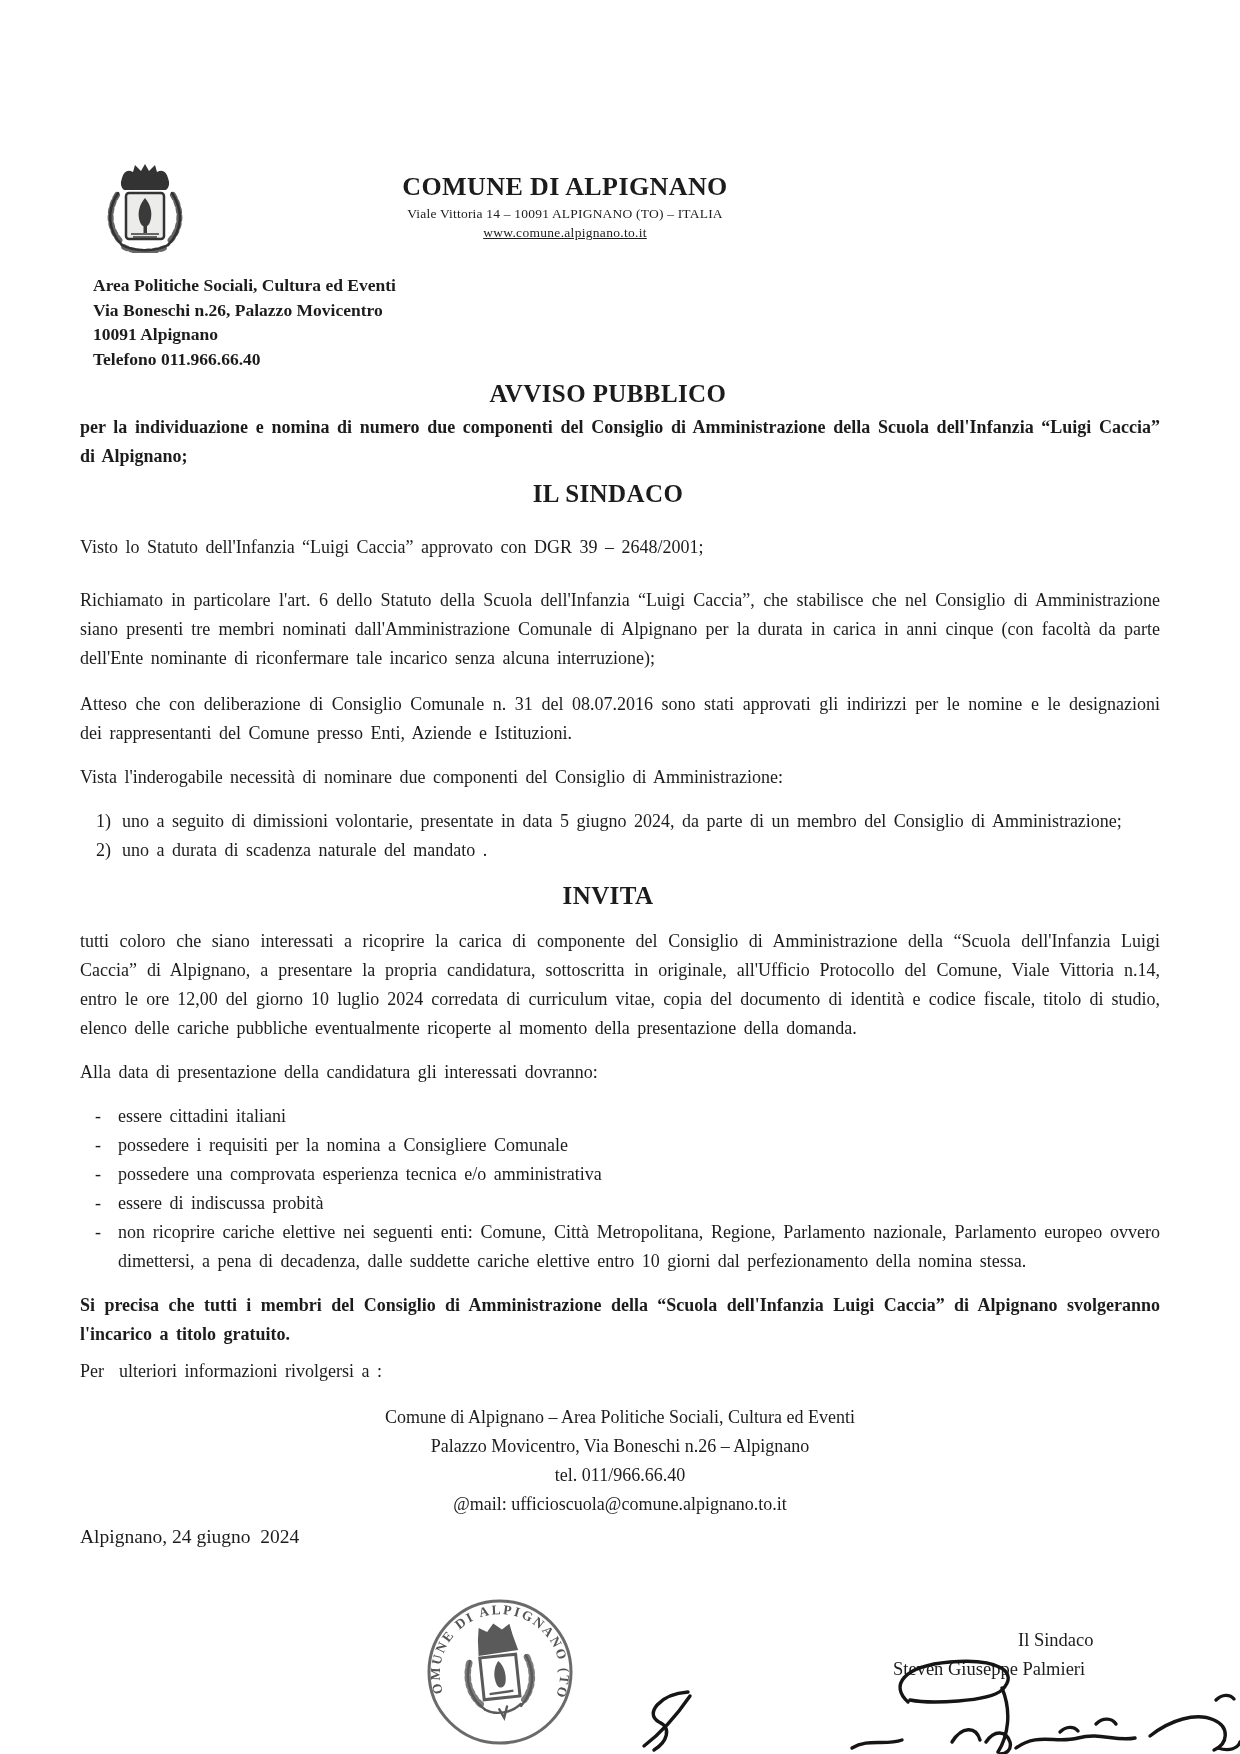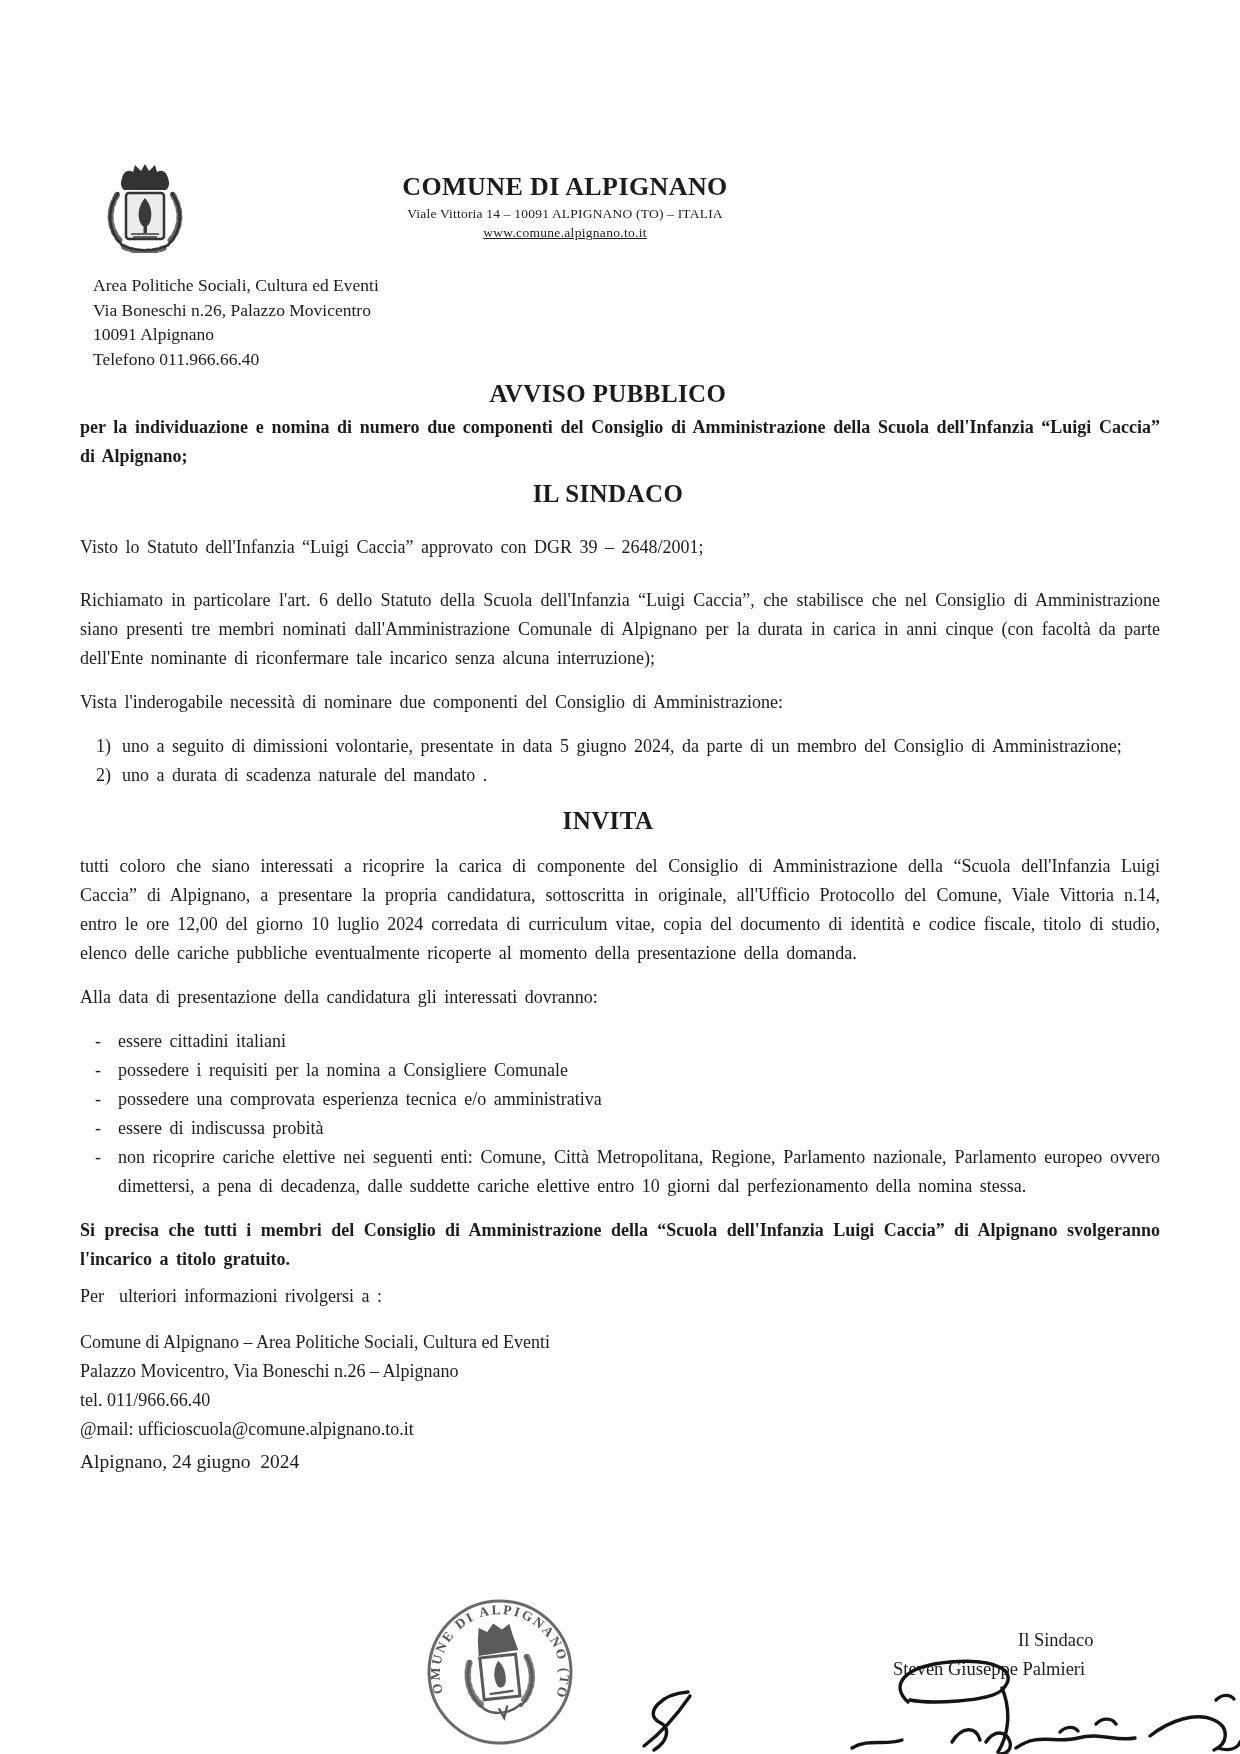--- a/index.html
+++ b/index.html
@@ -11,42 +11,42 @@
   }
   
   .logo { position:absolute; left:102px; top:163px; width:86px; height:90px; }
   .hdr { position:absolute; left:280px; top:148px; width:570px; text-align:center;margin-top:24px; }
   .muni { font-size:26px; font-weight:bold; letter-spacing:0.4px; }
   .prov { font-size:18.5px; font-weight:bold; margin-top:5px; }
   .addr { font-size:13.5px; margin-top:4px; letter-spacing:0.2px; }
   .site { display:inline-block; font-size:13.5px; margin-top:3px; color:#1c1c1c;
           text-decoration:underline; letter-spacing:0.3px; }
   
-  .office { margin:273px 0 0 93px; font-weight:normal; font-size:17.5px; line-height:24.5px; }
+  .office { margin:273px 0 0 93px; font-weight:bold; font-size:17.5px; line-height:24.5px; }
   .h1 { text-align:center; font-weight:bold; font-size:25px; line-height:32px;
         padding-right:24px; letter-spacing:0.4px; }
   .avviso { margin-top:7px; }
   .sindaco { margin-top:8px; line-height:30px; }
   .invita { margin-top:15px; }
   .para { margin:24px 80px 0 80px; font-size:18px; line-height:29px;
           text-align:justify; word-spacing:3px; }
   .intro { margin-top:3px;font-weight:bold; }
   .atteso { margin-top:17px; }
   .vista, .alla, .big { margin-top:15px; }
   .numlist { margin:15px 80px 0 96px; font-size:18px; line-height:29px; }
   .numlist .li { display:flex; }
   .numlist .marker { width:26px; flex:0 0 26px; }
   .numlist .txt { flex:1; text-align:justify; word-spacing:3px; }
   .dashlist { margin:15px 80px 0 95px; font-size:18px; line-height:29px; }
   .dashlist .li { display:flex; }
   .dashlist .marker { width:23px; flex:0 0 23px; }
   .dashlist .txt { flex:1; text-align:justify; word-spacing:3px; }
   .boldpara { margin-top:15px; font-weight:bold; }
   .per { margin-top:8px; white-space:pre-wrap; }
-  .contact { margin:17px 80px 0 80px; font-size:18px; line-height:29px; }
+  .contact { margin:17px 80px 0 80px; font-size:18px; line-height:29px;text-align:center; }
   .dateline { margin:7px 80px 0 80px; font-size:19.5px; white-space:pre-wrap; }
   
   .stamp { position:absolute; left:424px; top:1590px; width:152px; height:164px; }
   .sig-role { position:absolute; left:1018px; top:1630px; font-size:18.5px; }
   .sig-name { position:absolute; left:893px; top:1659px; font-size:18.5px; }
   .signature { position:absolute; left:598px; top:1618px; width:642px; height:136px; }
 </style>
 </head>
 <body>
 
@@ -84,20 +84,21 @@
   </div>
 
   <div class="h1 avviso">AVVISO PUBBLICO</div>
 
   <p class="para intro">per la individuazione e nomina di numero due componenti del Consiglio di Amministrazione della Scuola dell'Infanzia “Luigi Caccia” di Alpignano;</p>
 
   <div class="h1 sindaco">IL SINDACO</div>
 
   <p class="para">Visto lo Statuto dell'Infanzia “Luigi Caccia” approvato con DGR 39 – 2648/2001;</p>
   <p class="para">Richiamato in particolare l'art. 6 dello Statuto della Scuola dell'Infanzia “Luigi Caccia”, che stabilisce che nel Consiglio di Amministrazione siano presenti tre membri nominati dall'Amministrazione Comunale di Alpignano  per la durata in carica in anni cinque (con facoltà da parte dell'Ente nominante di riconfermare tale incarico senza alcuna interruzione);</p>
+  <p class="para atteso">Atteso che con deliberazione di Consiglio Comunale n. 31 del 08.07.2016 sono stati approvati gli indirizzi per le nomine e le designazioni dei rappresentanti del Comune presso Enti, Aziende e Istituzioni.</p>
   <p class="para vista">Vista l'inderogabile necessità di nominare due componenti del Consiglio di Amministrazione:</p>
 
   <div class="numlist">
     <div class="li">
       <span class="marker">1)</span>
       <span class="txt">uno a seguito di dimissioni volontarie, presentate in data 5 giugno 2024, da parte di un membro del Consiglio di Amministrazione;</span>
     </div>
     <div class="li">
       <span class="marker">2)</span>
       <span class="txt">uno a durata di scadenza naturale del mandato .</span>

